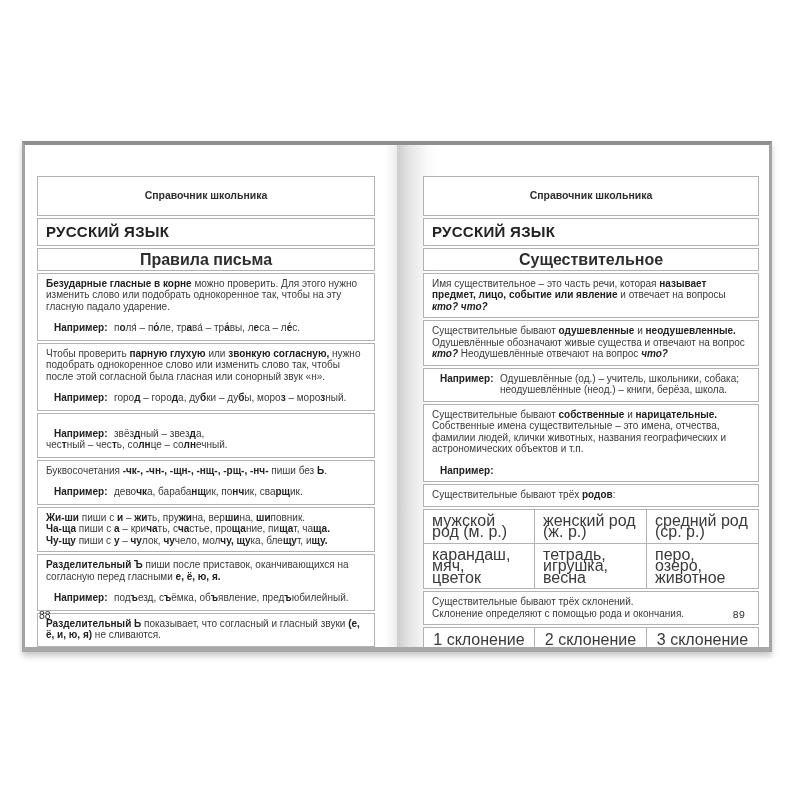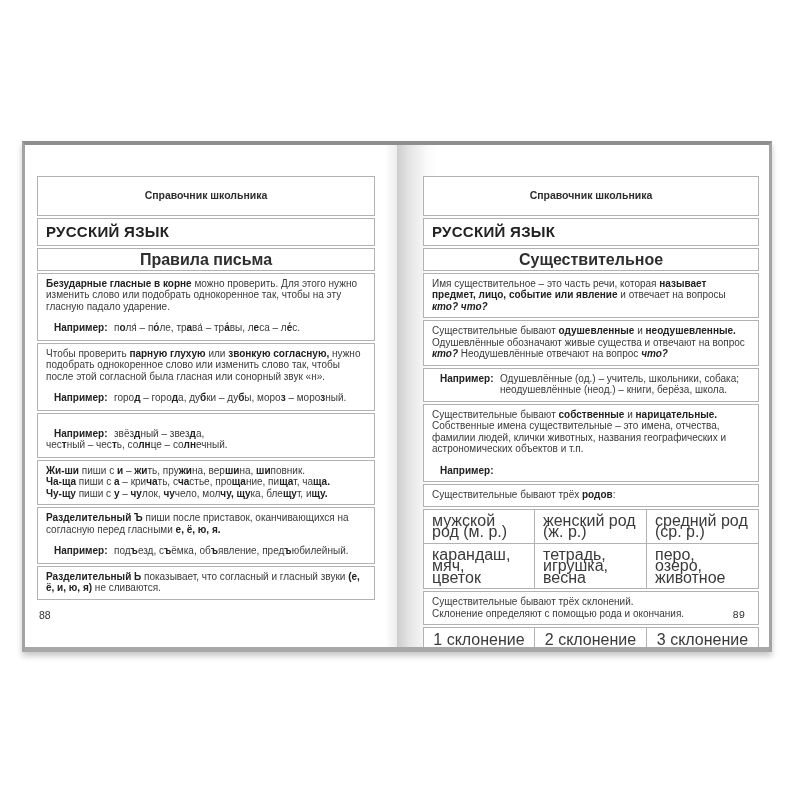--- a/index.html
+++ b/index.html
@@ -74,20 +74,24 @@
 
       <div class="bx">
         <div class="rule">Чтобы проверить <b>парную глухую</b> или <b>звонкую согласную,</b> нужно подобрать однокоренное слово или изменить слово так, чтобы после этой согласной была гласная или сонорный звук «н».</div>
         <p class="ex-p"><b class="lbl">Например:</b><span>горо<b>д</b> – горо<b>д</b>а, ду<b>б</b>ки – ду<b>б</b>ы, моро<b>з</b> – моро<b>з</b>ный.</span></p>
       </div>
 
       <div class="bx">
         <p class="ex-p"><b class="lbl">Например:</b><span>звёз<b>д</b>ный – звез<b>д</b>а,<br>чес<b>т</b>ный – чес<b>т</b>ь, со<b>лн</b>це – со<b>лн</b>ечный.</span></p>
       </div>
 
+      <div class="bx">
+        <div class="rule">Буквосочетания <b>-чк-, -чн-, -щн-, -нщ-, -рщ-, -нч-</b> пиши без <b>Ь</b>.</div>
+        <p class="ex-p"><b class="lbl">Например:</b><span>дево<b>чк</b>а, бараба<b>нщ</b>ик, по<b>нч</b>ик, сва<b>рщ</b>ик.</span></p>
+      </div>
 
       <div class="bx">
         <div class="rule"><b>Жи-ши</b> пиши с <b>и</b> – <b>жи</b>ть, пру<b>жи</b>на, вер<b>ши</b>на, <b>ши</b>повник.<br><b>Ча-ща</b> пиши с <b>а</b> – кри<b>ча</b>ть, с<b>ча</b>стье, про<b>ща</b>ние, пи<b>ща</b>т, ча<b>ща.</b><br><b>Чу-щу</b> пиши с <b>у</b> – <b>чу</b>лок, <b>чу</b>чело, мол<b>чу, щу</b>ка, бле<b>щу</b>т, и<b>щу.</b></div>
       </div>
 
       <div class="bx">
         <div class="rule"><b>Разделительный Ъ</b> пиши после приставок, оканчивающихся на согласную перед гласными <b>е, ё, ю, я.</b></div>
         <p class="ex-p"><b class="lbl">Например:</b><span>под<b>ъ</b>езд, с<b>ъ</b>ёмка, об<b>ъ</b>явление, пред<b>ъ</b>юбилейный.</span></p>
       </div>
 

